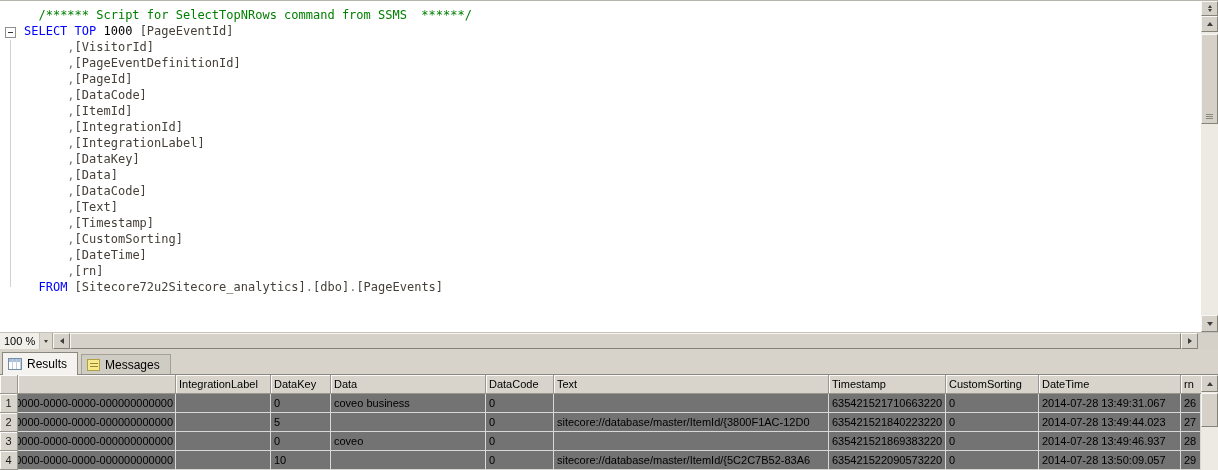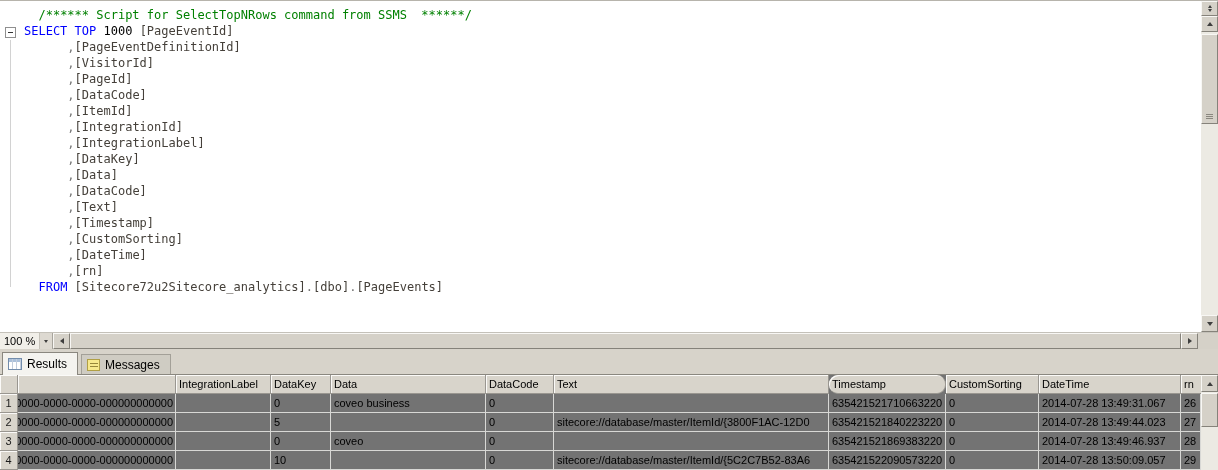--- a/index.html
+++ b/index.html
@@ -74,22 +74,22 @@
 </style>
 </head>
 <body>
 
 <div id="editor">
   <div id="collapse-box"></div>
   <div id="outline-line"></div>
   <div id="code">
       <div class="code-line"><span class="tok-plain">  </span><span class="tok-comment">/****** Script for SelectTopNRows command from SSMS  ******/</span></div>
       <div class="code-line"><span class="tok-keyword">SELECT</span><span class="tok-plain"> </span><span class="tok-keyword">TOP</span><span class="tok-number"> 1000 </span><span class="tok-ident">[PageEventId]</span></div>
+      <div class="code-line"><span class="tok-plain">      </span><span class="tok-op">,</span><span class="tok-ident">[VisitorId]</span></div>
       <div class="code-line"><span class="tok-plain">      </span><span class="tok-op">,</span><span class="tok-ident">[PageEventDefinitionId]</span></div>
-      <div class="code-line"><span class="tok-plain">      </span><span class="tok-op">,</span><span class="tok-ident">[VisitorId]</span></div>
       <div class="code-line"><span class="tok-plain">      </span><span class="tok-op">,</span><span class="tok-ident">[PageId]</span></div>
       <div class="code-line"><span class="tok-plain">      </span><span class="tok-op">,</span><span class="tok-ident">[DataCode]</span></div>
       <div class="code-line"><span class="tok-plain">      </span><span class="tok-op">,</span><span class="tok-ident">[ItemId]</span></div>
       <div class="code-line"><span class="tok-plain">      </span><span class="tok-op">,</span><span class="tok-ident">[IntegrationId]</span></div>
       <div class="code-line"><span class="tok-plain">      </span><span class="tok-op">,</span><span class="tok-ident">[IntegrationLabel]</span></div>
       <div class="code-line"><span class="tok-plain">      </span><span class="tok-op">,</span><span class="tok-ident">[DataKey]</span></div>
       <div class="code-line"><span class="tok-plain">      </span><span class="tok-op">,</span><span class="tok-ident">[Data]</span></div>
       <div class="code-line"><span class="tok-plain">      </span><span class="tok-op">,</span><span class="tok-ident">[DataCode]</span></div>
       <div class="code-line"><span class="tok-plain">      </span><span class="tok-op">,</span><span class="tok-ident">[Text]</span></div>
       <div class="code-line"><span class="tok-plain">      </span><span class="tok-op">,</span><span class="tok-ident">[Timestamp]</span></div>
@@ -148,21 +148,21 @@
 
 <div id="grid">
   <div id="grid-header">
       <div class="g-rowhdr" style="width: 18px;"></div>
       <div class="g-hdr" style="width: 158px;"></div>
       <div class="g-hdr" style="width: 95px;">IntegrationLabel</div>
       <div class="g-hdr" style="width: 60px;">DataKey</div>
       <div class="g-hdr" style="width: 155px;">Data</div>
       <div class="g-hdr" style="width: 68px;">DataCode</div>
       <div class="g-hdr" style="width: 275px;">Text</div>
-      <div class="g-hdr" style="width: 117px; border-radius: 9px;">Timestamp</div>
+      <div class="g-hdr" style="width: 117px;">Timestamp</div>
       <div class="g-hdr" style="width: 93px;">CustomSorting</div>
       <div class="g-hdr" style="width: 142px;">DateTime</div>
       <div class="g-hdr" style="width: 32px;">rn</div>
     </div>
   <div id="grid-body">
       <div class="g-row">
         <div class="g-rowhdr" style="width: 18px;">1</div>
         <div class="g-cell clip-left" style="width: 158px;">
           <span>00000000-0000-0000-0000-000000000000</span>
         </div>

